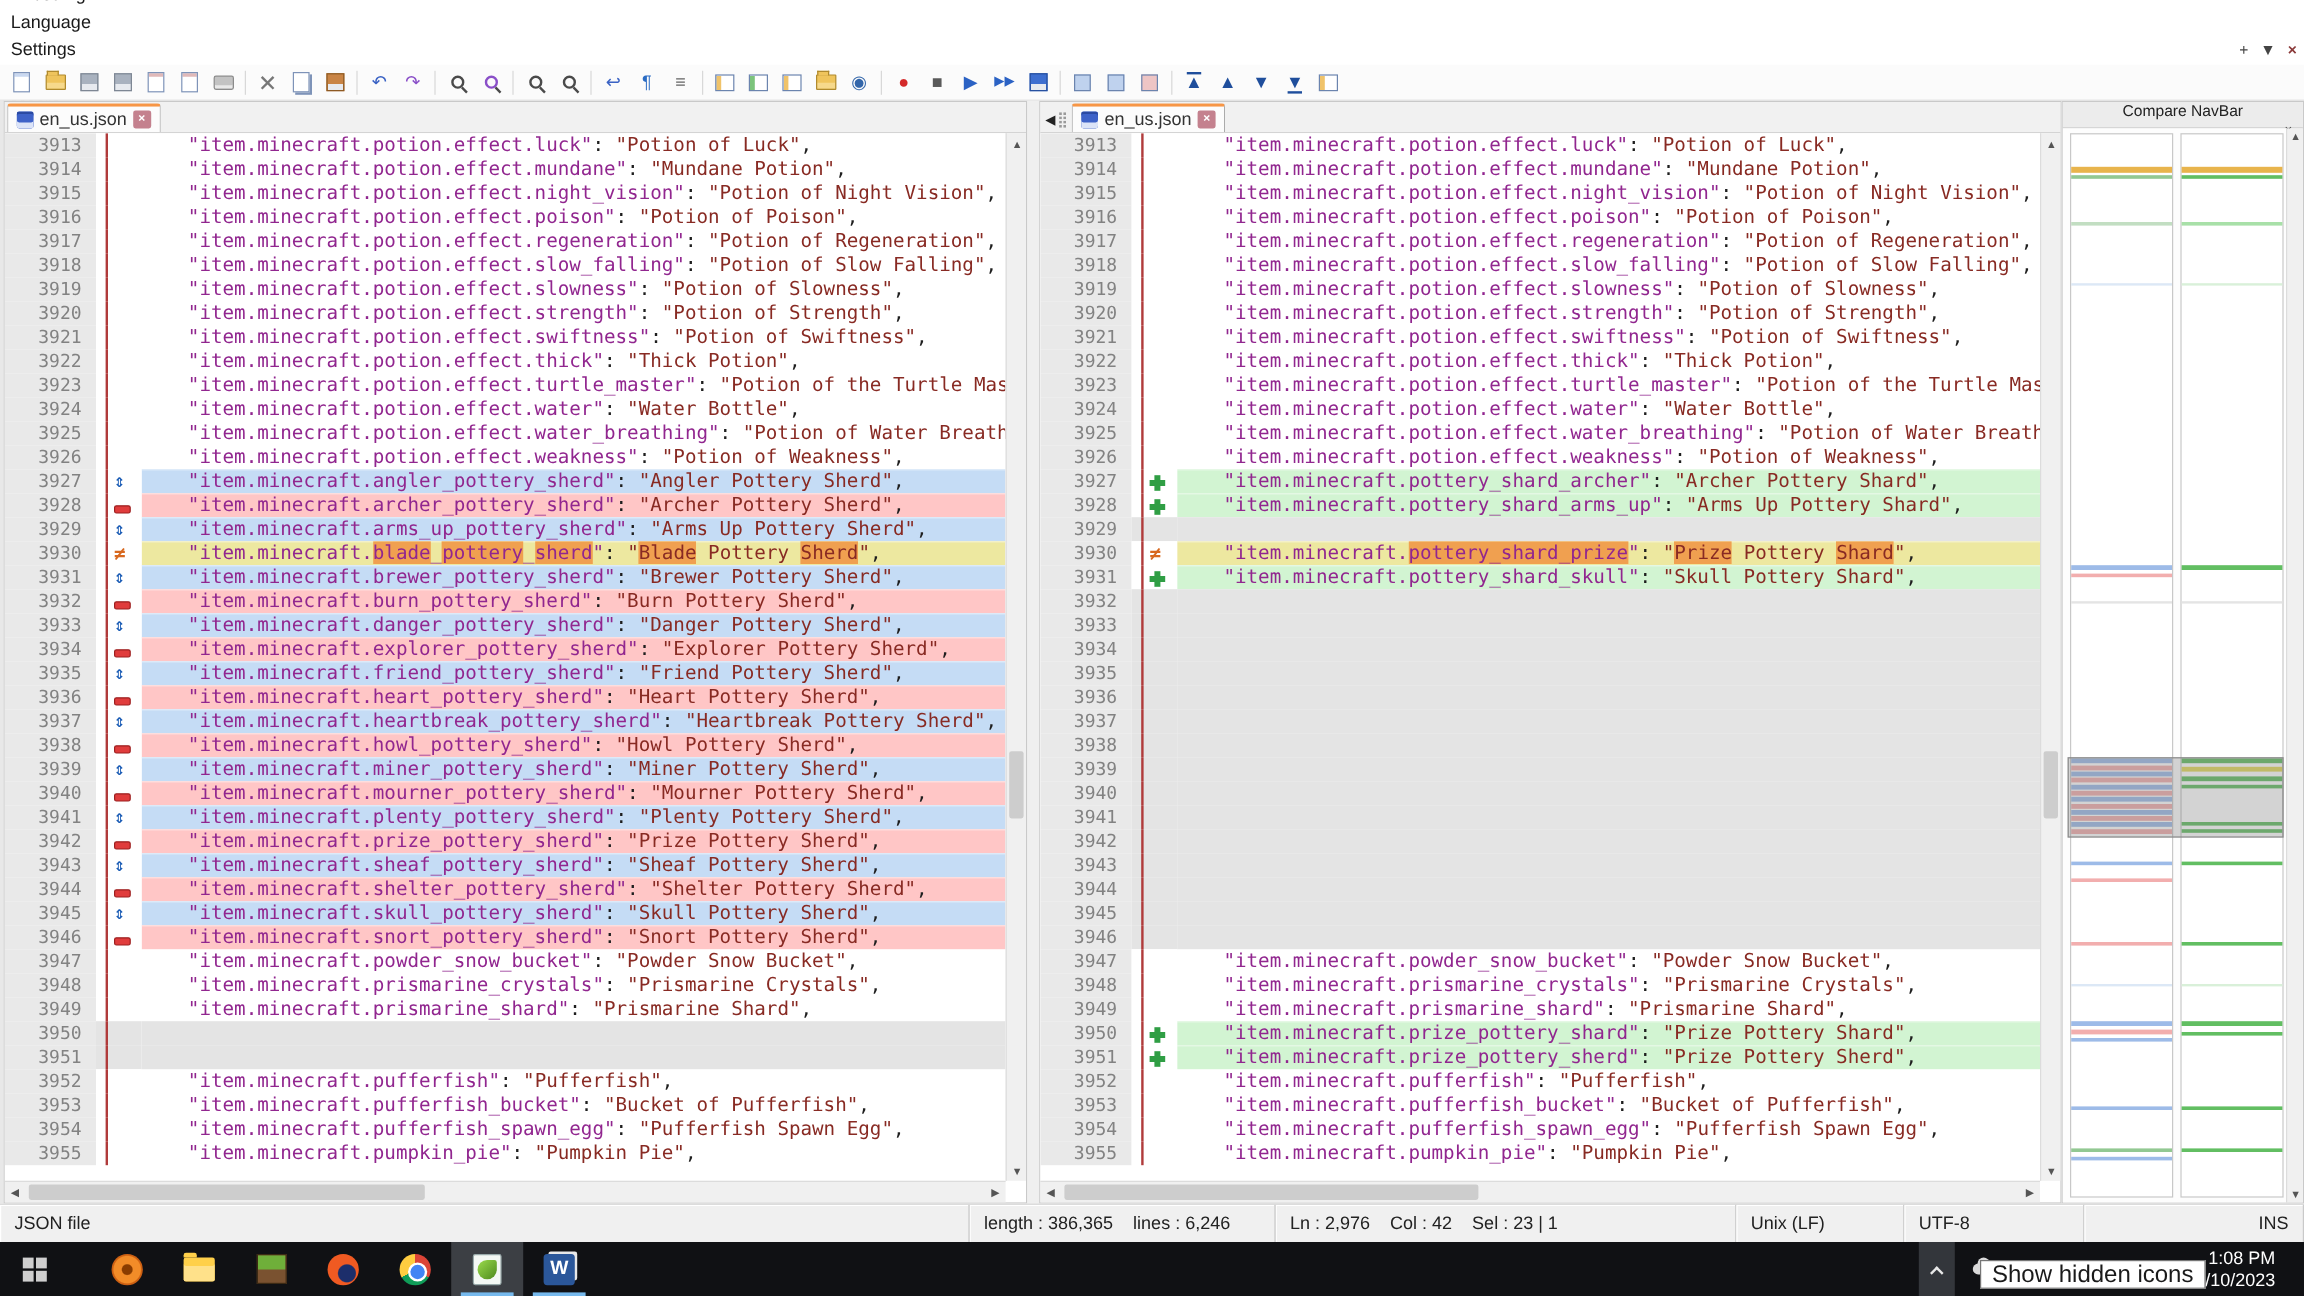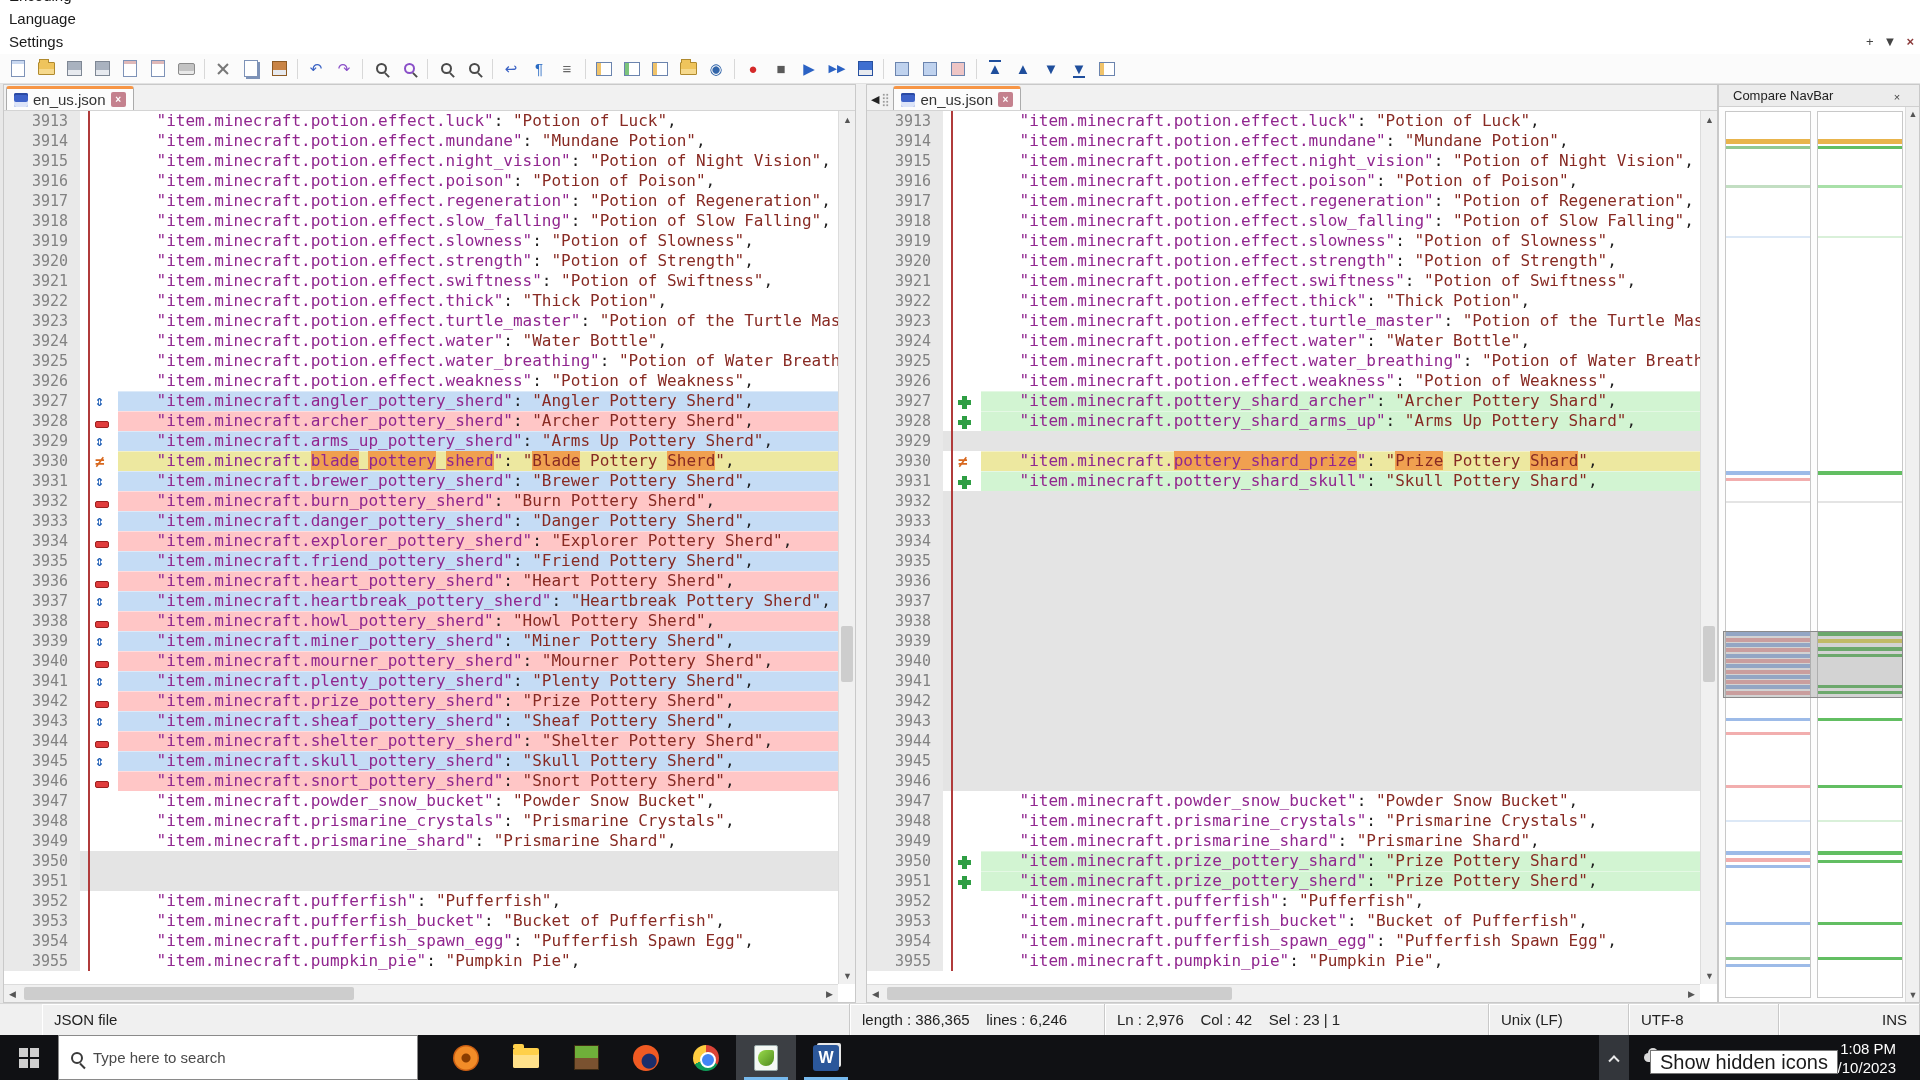--- a/index.html
+++ b/index.html
@@ -112,41 +112,41 @@
               align-items:center; justify-content:center; }
   .vsb .up { top:0; } .vsb .down { bottom:0; }
   .hsb .left { left:0; } .hsb .right { right:0; }
   .v-thumb { position:absolute; left:2px; right:2px; background:#CDCDCD; border-radius:2px; }
   .h-thumb { position:absolute; top:2px; bottom:2px; background:#CDCDCD; border-radius:2px; }
 
   
   .navbar { position:absolute; left:1718px; right:0; top:0; bottom:0; background:#fff;
             border:1px solid #C9C9C9; }
   .nav-head { height:22px; background:#ECECEC; border-bottom:1px solid #D0D0D0; display:flex;
-              align-items:center; font-size:13px; color:#222; padding:0 14px; }
+              align-items:center; font-size:13px; color:#222; padding:0 4px;flex-direction:column; }
   .nav-close { margin-left:auto; width:16px; height:16px; text-align:center; line-height:16px;
                font-size:11px; color:#444; border:1px solid transparent; }
   .nav-body { position:absolute; left:0; right:14px; top:22px; bottom:0; background:#FDFDFD; }
   .nav-col { position:absolute; top:4px; bottom:4px; width:86px; background:#fff;
              border:1px solid #C8C8C8; }
   .nav-col.c0 { left:6px; } .nav-col.c1 { left:98px; }
   .nav-mark { position:absolute; left:0; right:0; }
   .nav-view { position:absolute; left:4px; right:2px; background:rgba(130,130,130,.35);
               border:1px solid #8a8a8a; }
   .nav-sbar { position:absolute; right:0; top:22px; width:14px; bottom:0; background:#F0F0F0;
               border-left:1px solid #DCDCDC; }
   .nav-sbar .sb-arrow { width:14px; height:14px; }
   .nav-sbar .up { top:0; } .nav-sbar .down { bottom:0; }
 
   
   .statusbar { position:absolute; left:0; bottom:45px; width:1920px; height:32px; background:#F0F0F0;
                border-top:1px solid #D7D7D7; display:flex; font-size:15px; color:#222; }
   .st { border-right:1px solid #C9C9C9; padding:0 12px; display:flex; align-items:center;
         white-space:pre; box-shadow:inset 1px 1px 0 #fff; }
-  .st1 { width:808px;margin-left:42px; } .st2 { width:255px; } .st3 { width:384px; }
+  .st1 { width:808px; } .st2 { width:255px; } .st3 { width:384px; }
   .st4 { width:140px; } .st5 { width:150px; } .st6 { flex:1; justify-content:flex-end; }
 
   
   .taskbar { position:absolute; left:0; bottom:0; width:1920px; height:45px; background:#101114;
              display:flex; align-items:stretch; }
   .tb-start { width:58px; display:flex; align-items:center; justify-content:center; }
   .win-logo { width:20px; height:20px;
       background:linear-gradient(#CFCFCF,#CFCFCF) 0 0/9px 9px no-repeat,
                  linear-gradient(#CFCFCF,#CFCFCF) 11px 0/9px 9px no-repeat,
                  linear-gradient(#CFCFCF,#CFCFCF) 0 11px/9px 9px no-repeat,
@@ -1011,24 +1011,20 @@
     <div class="st st3">Ln : 2,976    Col : 42    Sel : 23 | 1</div>
     <div class="st st4">Unix (LF)</div>
     <div class="st st5">UTF-8</div>
     <div class="st st6">INS</div>
   </div>
 
   <div class="taskbar">
     <div class="tb-start">
         <div class="win-logo"></div>
       </div>
-    <div class="tb-search">
-      <span class="s-mag"></span>
-      <span>Type here to search</span>
-    </div>
     <div class="tb-apps" id="tb-apps">
         <div class="app">
           <span>
             <div class="i-flower"></div>
           </span>
         </div>
         <div class="app">
           <span>
             <div class="i-explorer"></div>
           </span>

